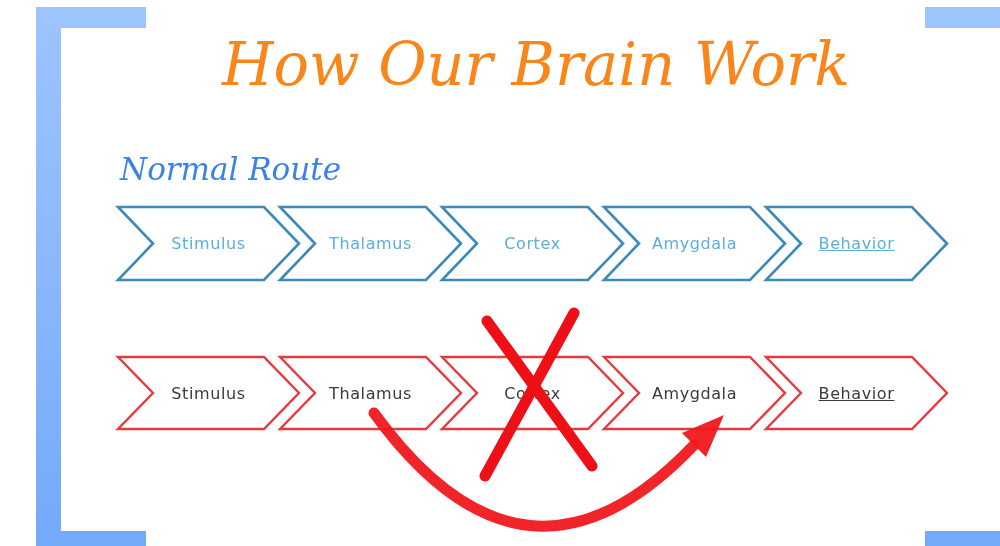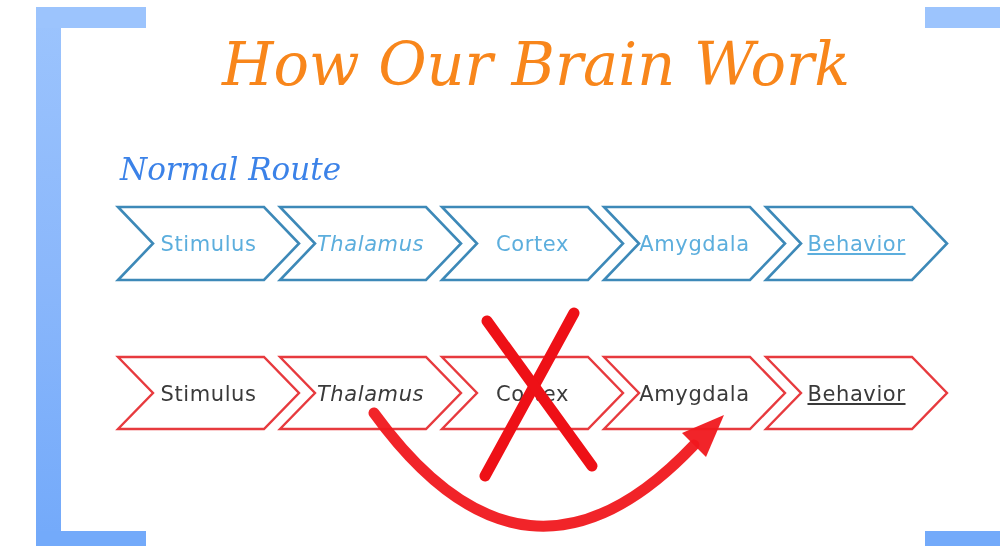--- a/index.html
+++ b/index.html
@@ -42,26 +42,26 @@
   .fast-route-label{left:697px;top:437px;color:#e8111a;}
 
   .svg-layer{position:absolute;left:0;top:0;width:1000px;height:546px;}
   .svg-chevrons{z-index:1;}
   .svg-annotations{z-index:3;}
 
   .chevron-label{
     position:absolute;z-index:2;
     width:111px;height:73px;
     display:flex;align-items:center;justify-content:center;
-    font-size:21px;letter-spacing:0.6px;
+    font-size:16px;letter-spacing:0.6px;
     white-space:nowrap;
   }
   .chevron-label.blue{top:200px;color:#5caedd;}
   .chevron-label.red{top:350px;color:#3a3a3a;}
-  .cl-0{left:117px;} .cl-1{left:279px;font-style:italic;} .cl-2{left:441px;} .cl-3{left:603px;} .cl-4{left:765px;text-decoration:underline;}
+  .cl-0{left:117px;} .cl-1{left:279px;} .cl-2{left:441px;} .cl-3{left:603px;} .cl-4{left:765px;text-decoration:underline;}
 
   polygon.chev{fill:#ffffff;}
   polygon.chev.blue{stroke:#3d89b8;stroke-width:2.6;}
   polygon.chev.red{stroke:#e73a3e;stroke-width:2.4;}
 </style>
 </head>
 <body>
 
 <div class="stage">
 

